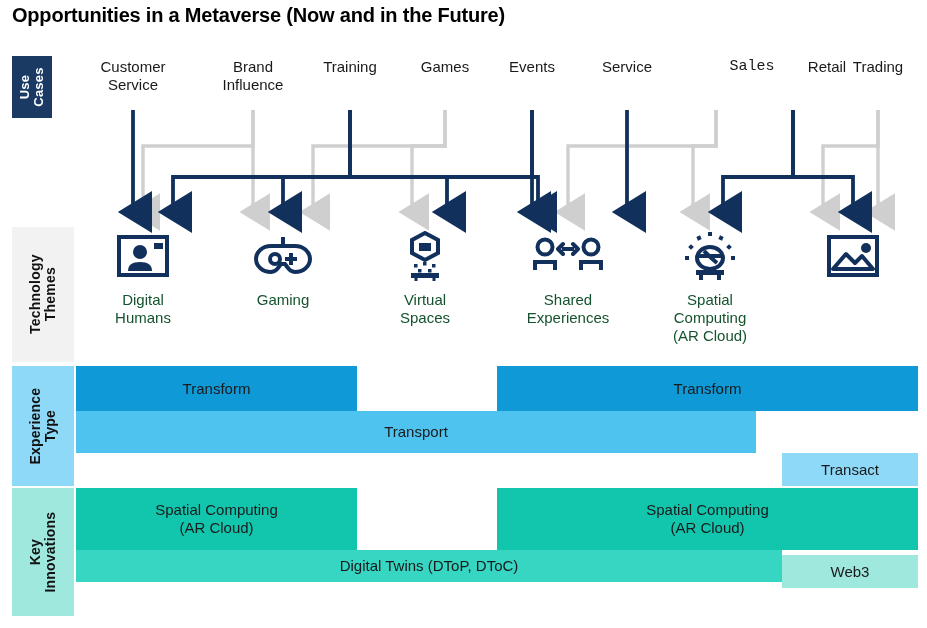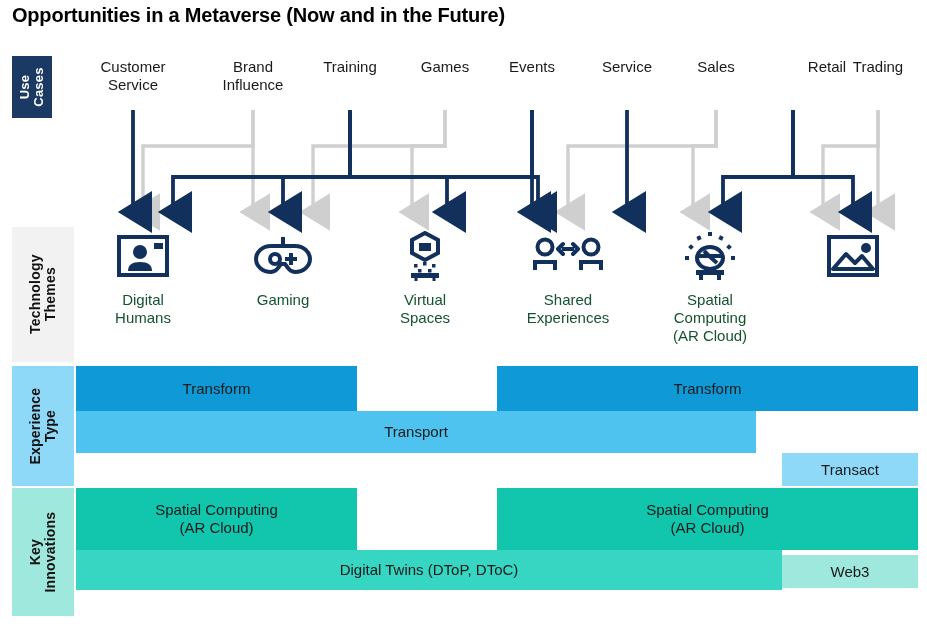--- a/index.html
+++ b/index.html
@@ -138,21 +138,21 @@
 
 <div id="usecase-layer">
     <div class="usecase" style="left: 133px;"><div>Customer
 Service</div></div>
     <div class="usecase" style="left: 253px;"><div>Brand
 Influence</div></div>
     <div class="usecase" style="left: 350px;"><div>Training</div></div>
     <div class="usecase" style="left: 445px;"><div>Games</div></div>
     <div class="usecase" style="left: 532px;"><div>Events</div></div>
     <div class="usecase" style="left: 627px;"><div>Service</div></div>
-    <div class="usecase" style="left: 716px;"><div>Sales</div></div>
+    <div class="usecase" style="left: 752px; font-family: Liberation Mono, monospace;"><div>Sales</div></div>
     <div class="usecase" style="left: 827px;"><div>Retail</div></div>
     <div class="usecase" style="left: 878px;"><div>Trading</div></div>
   </div>
 
 <svg id="flow" viewBox="0 0 927 370">
   <defs>
     <marker id="ar-now" viewBox="0 0 12 10" refX="5.5" refY="5" markerWidth="12" markerHeight="10" orient="auto">
       <path d="M0,0 L11,0 L5.5,9 Z" fill="#12305c"></path>
     </marker>
     <marker id="ar-fut" viewBox="0 0 12 10" refX="5.5" refY="5" markerWidth="12" markerHeight="10" orient="auto">
@@ -288,15 +288,15 @@
 
 <div id="band-layer">
     <div class="band" style="left: 76px; top: 366px; width: 281px; height: 45px; background: rgb(15, 154, 215);"><span>Transform</span></div>
     <div class="band" style="left: 497px; top: 366px; width: 421px; height: 45px; background: rgb(15, 154, 215);"><span>Transform</span></div>
     <div class="band" style="left: 76px; top: 411px; width: 680px; height: 42px; background: rgb(78, 195, 239);"><span>Transport</span></div>
     <div class="band" style="left: 782px; top: 453px; width: 136px; height: 33px; background: rgb(142, 216, 248);"><span>Transact</span></div>
     <div class="band" style="left: 76px; top: 488px; width: 281px; height: 62px; background: rgb(18, 198, 174);"><span>Spatial Computing
 (AR Cloud)</span></div>
     <div class="band" style="left: 497px; top: 488px; width: 421px; height: 62px; background: rgb(18, 198, 174);"><span>Spatial Computing
 (AR Cloud)</span></div>
-    <div class="band" style="left: 76px; top: 550px; width: 706px; height: 40px; background: rgb(54, 214, 195);"><span>Digital Twins (DToP, DToC)</span></div>
+    <div class="band" style="left: 76px; top: 550px; width: 706px; height: 32px; background: rgb(54, 214, 195);"><span>Digital Twins (DToP, DToC)</span></div>
     <div class="band" style="left: 782px; top: 555px; width: 136px; height: 33px; background: rgb(159, 232, 221);"><span>Web3</span></div>
   </div>
 
 </body></html>

